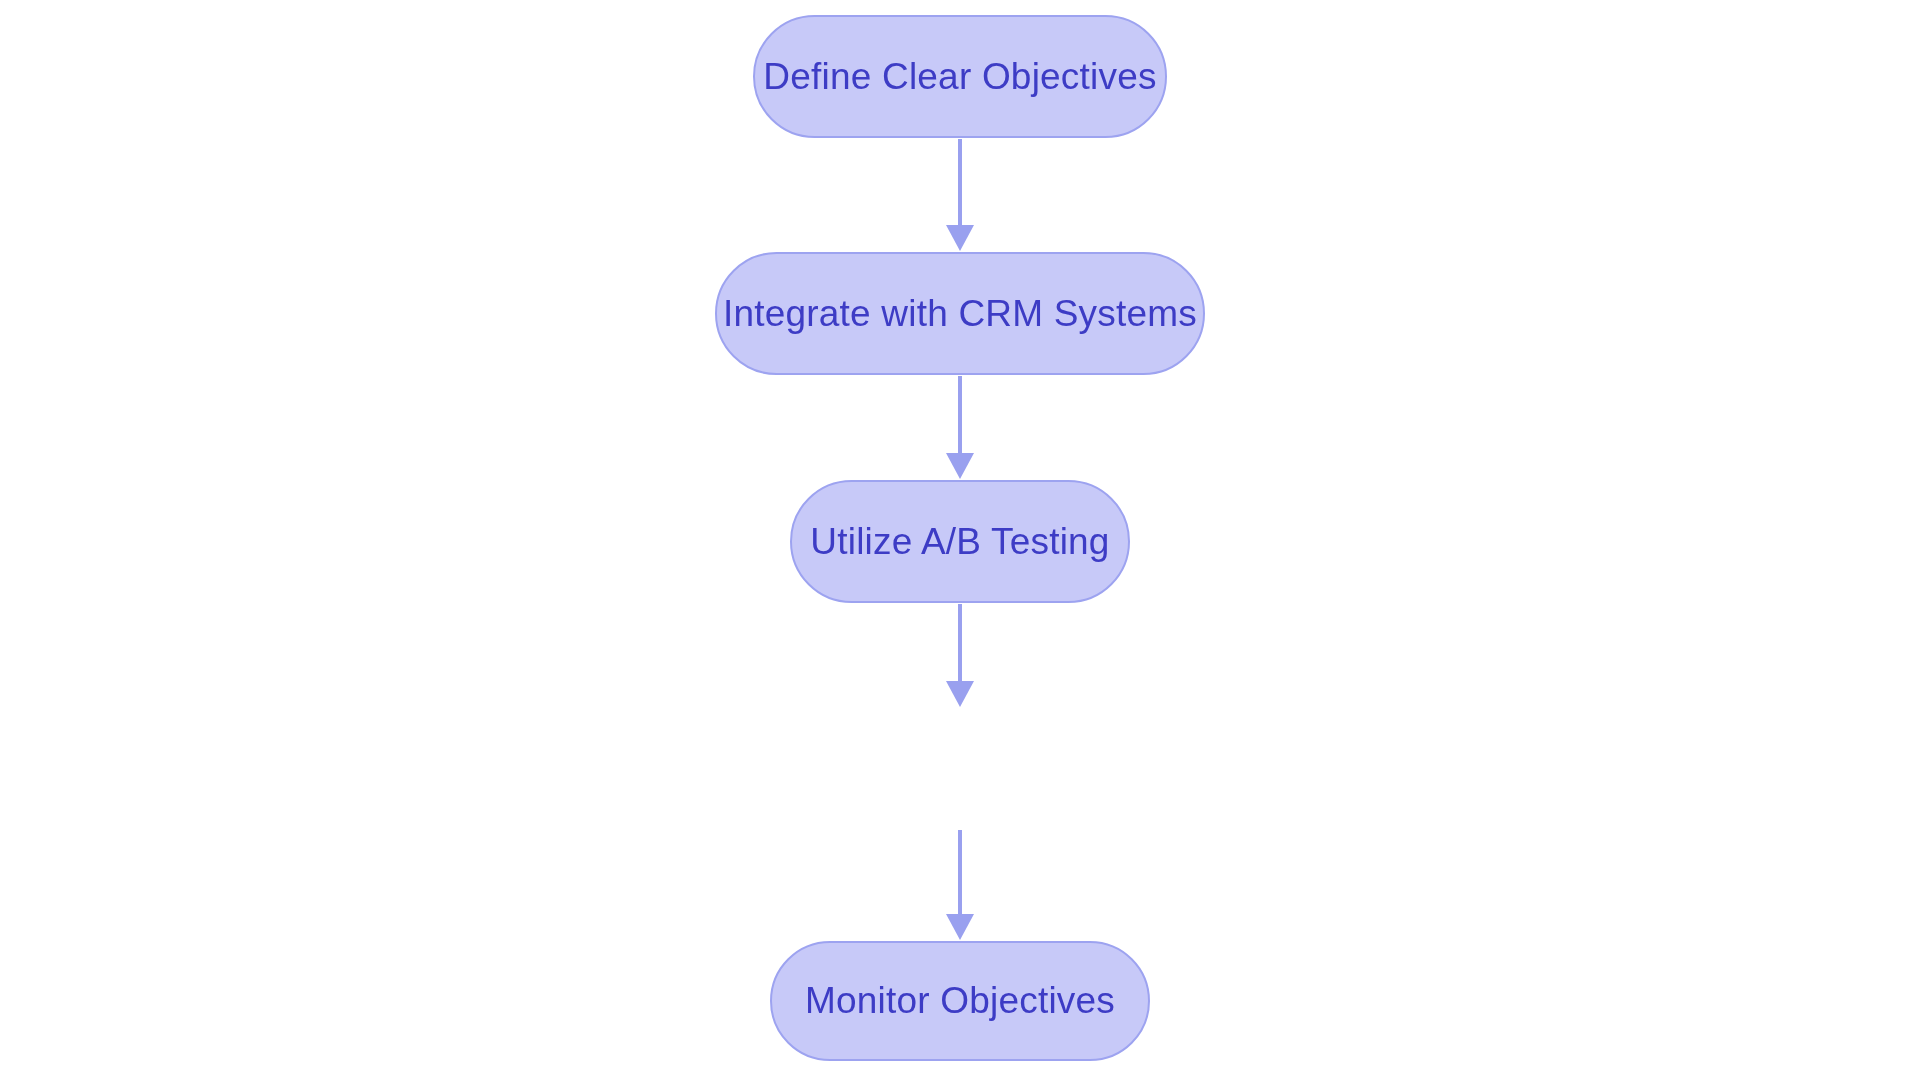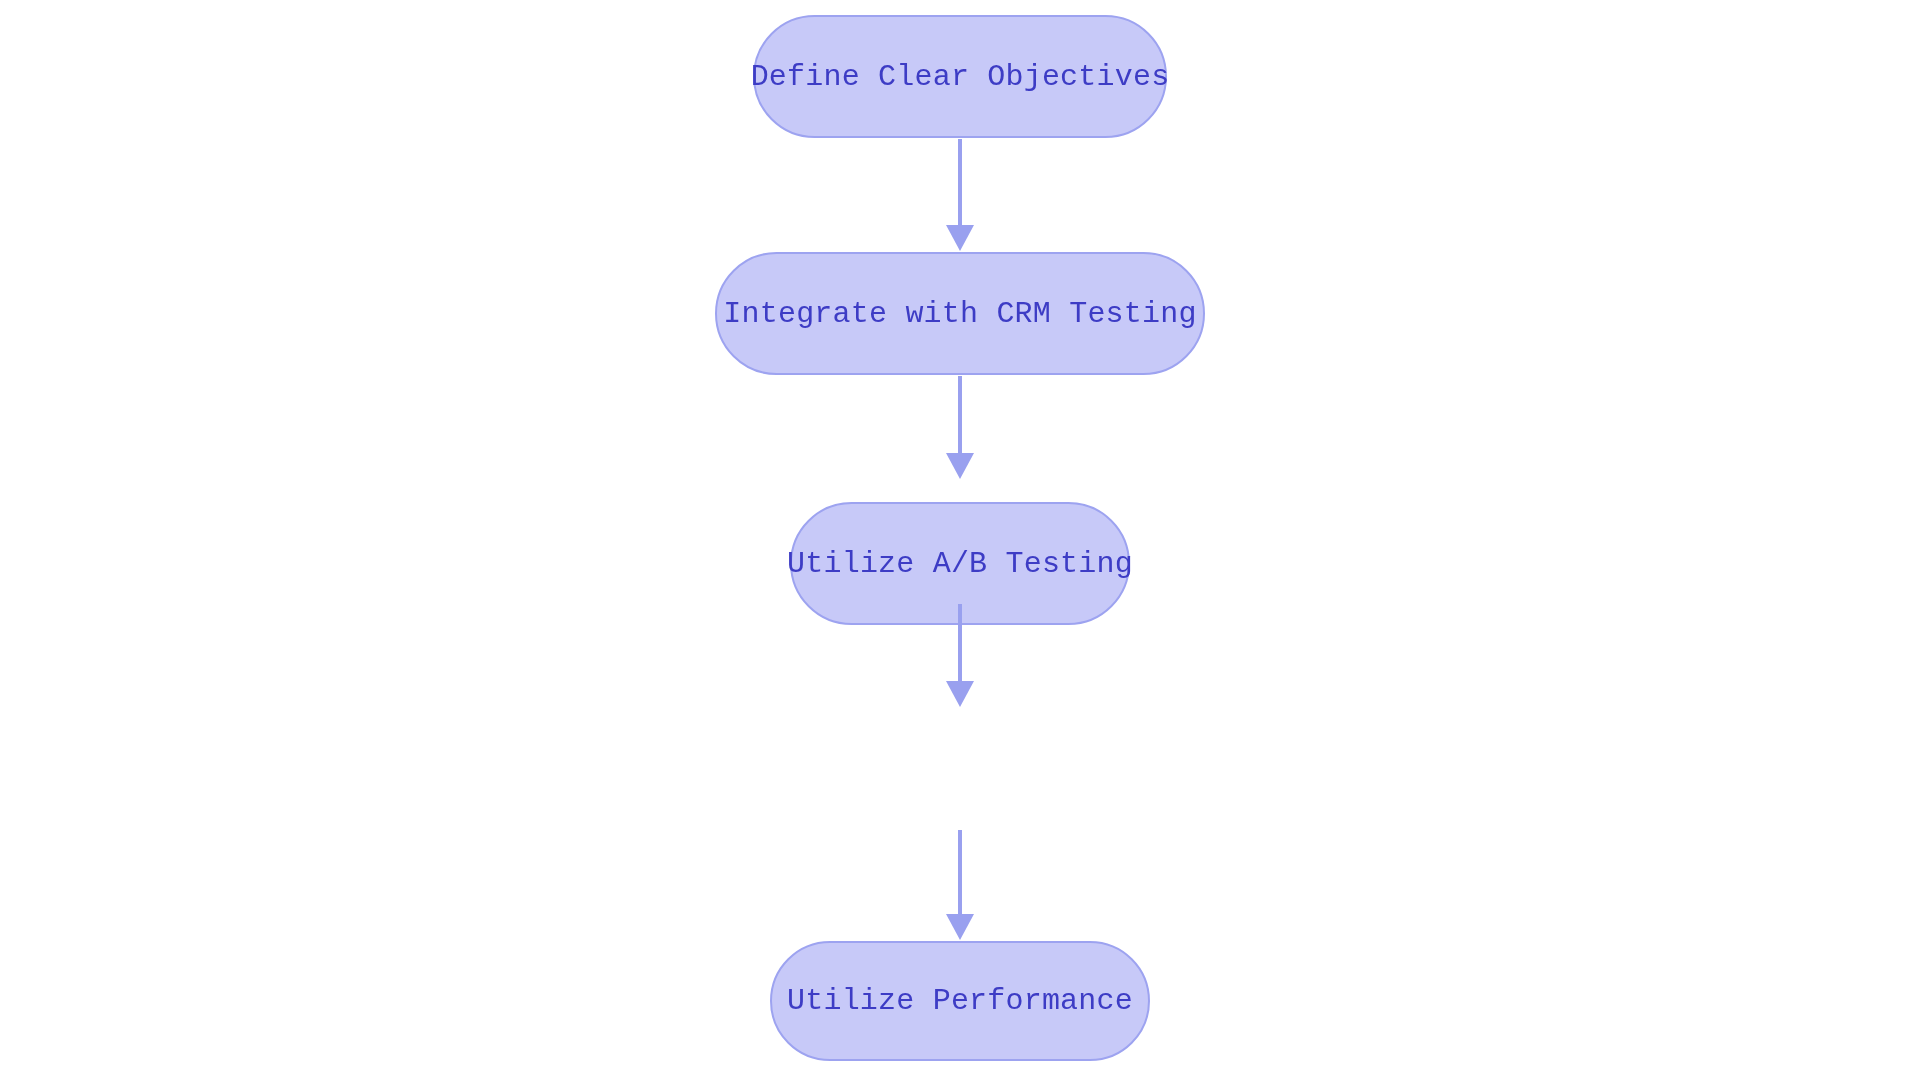--- a/index.html
+++ b/index.html
@@ -25,29 +25,28 @@
   }
   .node {
     position: absolute;
     background: var(--node-fill);
     border: 2px solid var(--node-border);
     border-radius: 62px;
     display: flex;
     align-items: center;
     justify-content: center;
     color: var(--node-text);
-    font-size: 30px;
+    font-size: 37px;
     letter-spacing: 0.2px;
     white-space: nowrap;
     text-align: left;
-    font-family: Liberation Mono, monospace;
   }
   .node-1 { left: 753px; top: 15px;  width: 414px; height: 123px; }
   .node-2 { left: 715px; top: 252px; width: 490px; height: 123px; }
-  .node-3 { left: 790px; top: 480px; width: 340px; height: 123px; margin-top: 22px; }
+  .node-3 { left: 790px; top: 480px; width: 340px; height: 123px; }
   .node-4 { left: 803px; top: 708px; width: 315px; height: 121px; }
   .node-5 { left: 770px; top: 941px; width: 380px; height: 120px; }
 
   .arrow {
     position: absolute;
     left: 944px;
     width: 32px;
   }
   .arrow-1 { top: 139px; height: 112px; }
   .arrow-2 { top: 376px; height: 103px; }
@@ -80,21 +79,21 @@
   <div class="node node-1">
     <span>Define Clear Objectives</span>
   </div>
 
   <div class="arrow arrow-1">
     <div class="shaft"></div>
     <div class="head"></div>
   </div>
 
   <div class="node node-2">
-    <span>Integrate with CRM Testing</span>
+    <span>Integrate with CRM Systems</span>
   </div>
 
   <div class="arrow arrow-2">
     <div class="shaft"></div>
     <div class="head"></div>
   </div>
 
   <div class="node node-3">
     <span>Utilize A/B Testing</span>
   </div>
@@ -104,16 +103,16 @@
     <div class="head"></div>
   </div>
 
 
   <div class="arrow arrow-4">
     <div class="shaft"></div>
     <div class="head"></div>
   </div>
 
   <div class="node node-5">
-    <span>Utilize Performance</span>
+    <span>Monitor Objectives</span>
   </div>
 
 </div>
 
 </body></html>

